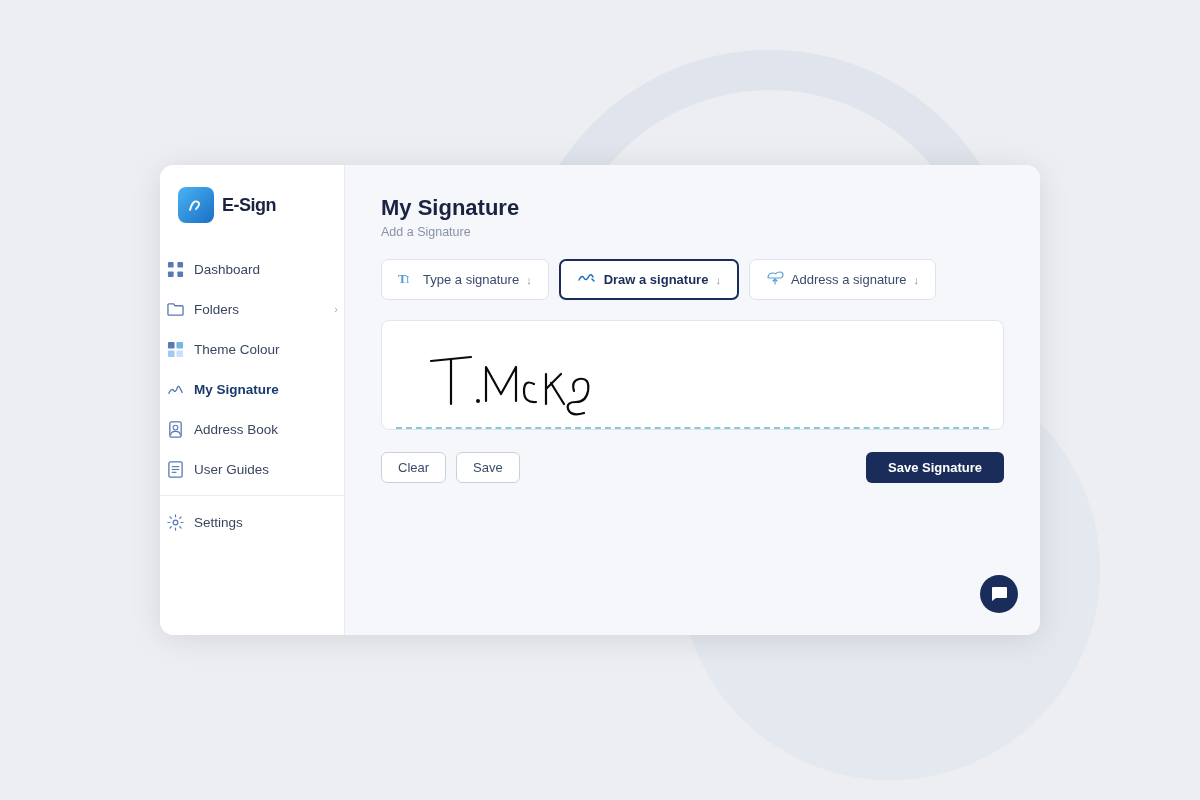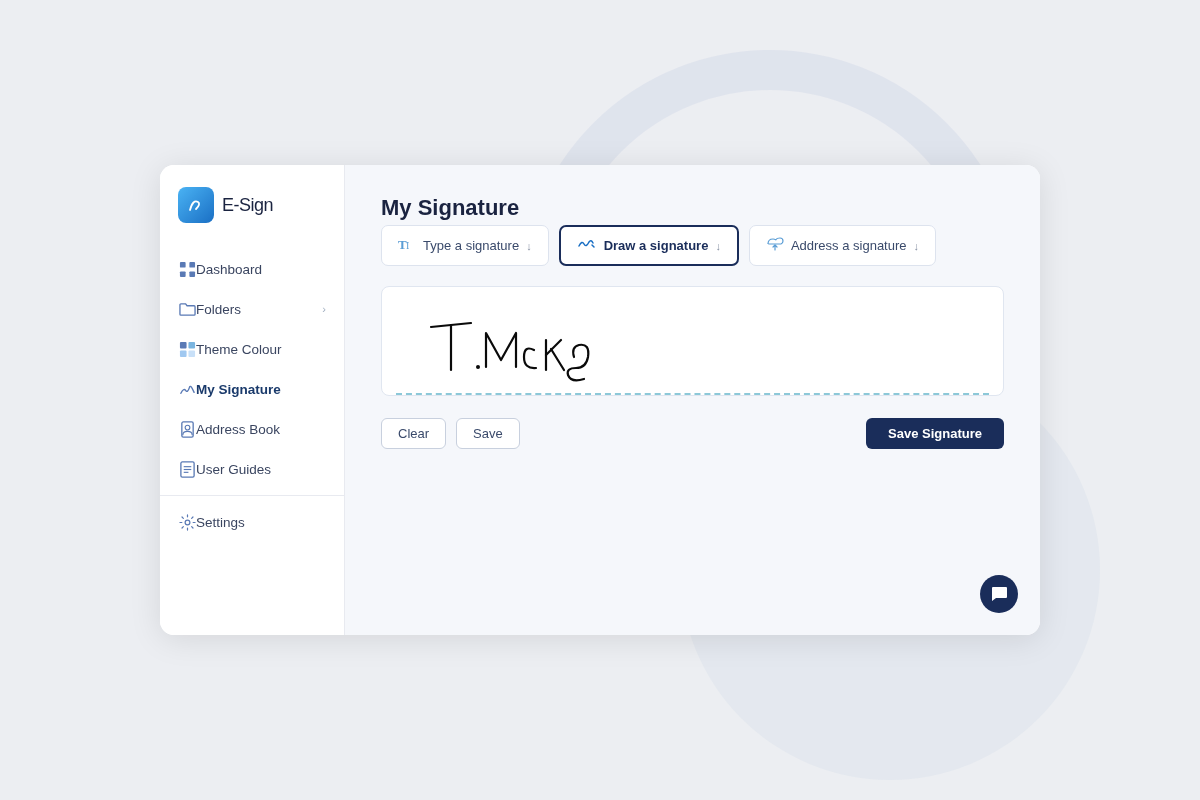--- a/index.html
+++ b/index.html
@@ -78,39 +78,40 @@
       align-items: center;
       justify-content: center;
       color: #fff;
       font-size: 18px;
       font-style: italic;
       font-weight: bold;
     }
 
     .logo-text {
       font-size: 18px;
-      font-weight: 400;
+      font-weight: 700;
       color: #1a2340;
       letter-spacing: -0.5px;
     }
     .logo-text span {
       color: #1a2340;
     }
 
     .sidebar-nav {
       display: flex;
       flex-direction: column;
       padding: 6px 0;
       flex: 1;
     }
 
     .sidebar-item {
       display: flex;
       align-items: center;
-      padding: 11px 18px;
+      gap: 10px;
+      padding: 11px 6px;
       cursor: pointer;
       color: #3a4560;
       font-size: 13.5px;
       font-weight: 500;
       text-decoration: none;
       border-radius: 0;
       transition: background 0.15s;
       position: relative;
       text-align: center;
     }
@@ -382,20 +383,21 @@
         <span>Settings</span>
       </div>
 
 
     </nav>
   </aside>
 
   <main class="main-content">
 
     <h1 class="page-title">My Signature</h1>
+    <p class="page-subtitle">Add a Signature</p>
 
     <div class="tab-row">
 
       <button class="tab-btn">
         <span class="tab-icon">
           <svg width="18" height="16" viewBox="0 0 18 16" fill="none">
             <text x="0" y="13" font-size="13" fill="#5a9dd5" font-family="serif" font-weight="bold">T</text>
             <text x="8" y="13" font-size="10" fill="#5a9dd5" font-family="serif">I</text>
           </svg>
         </span>

